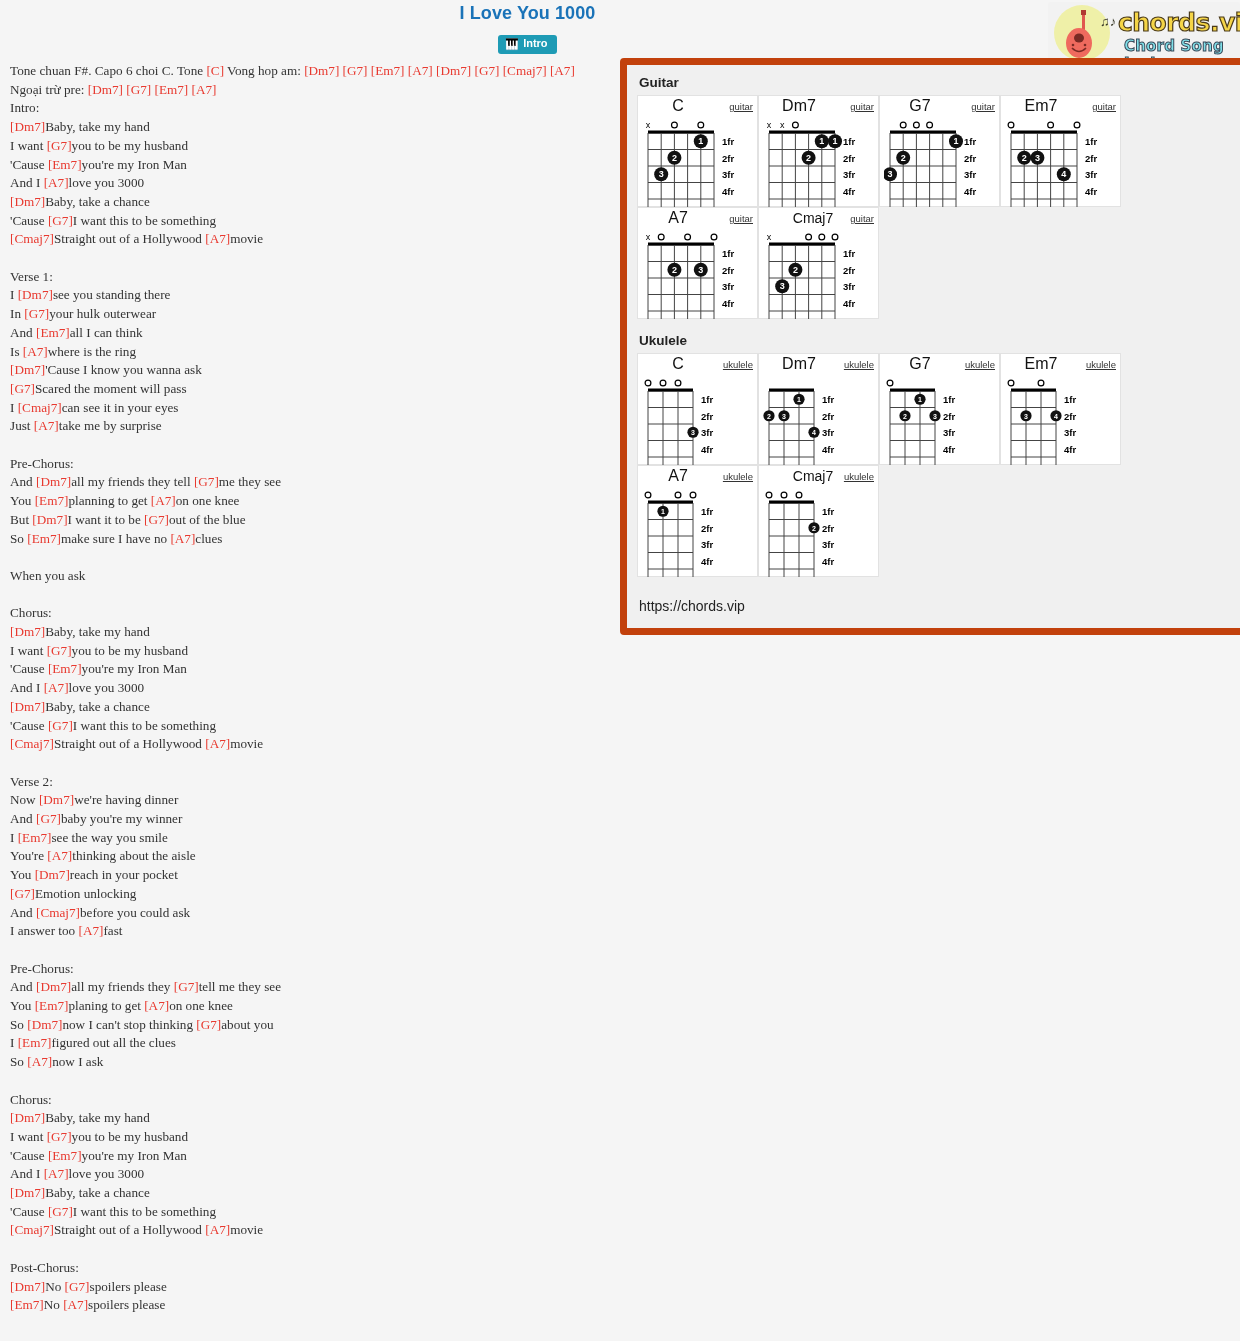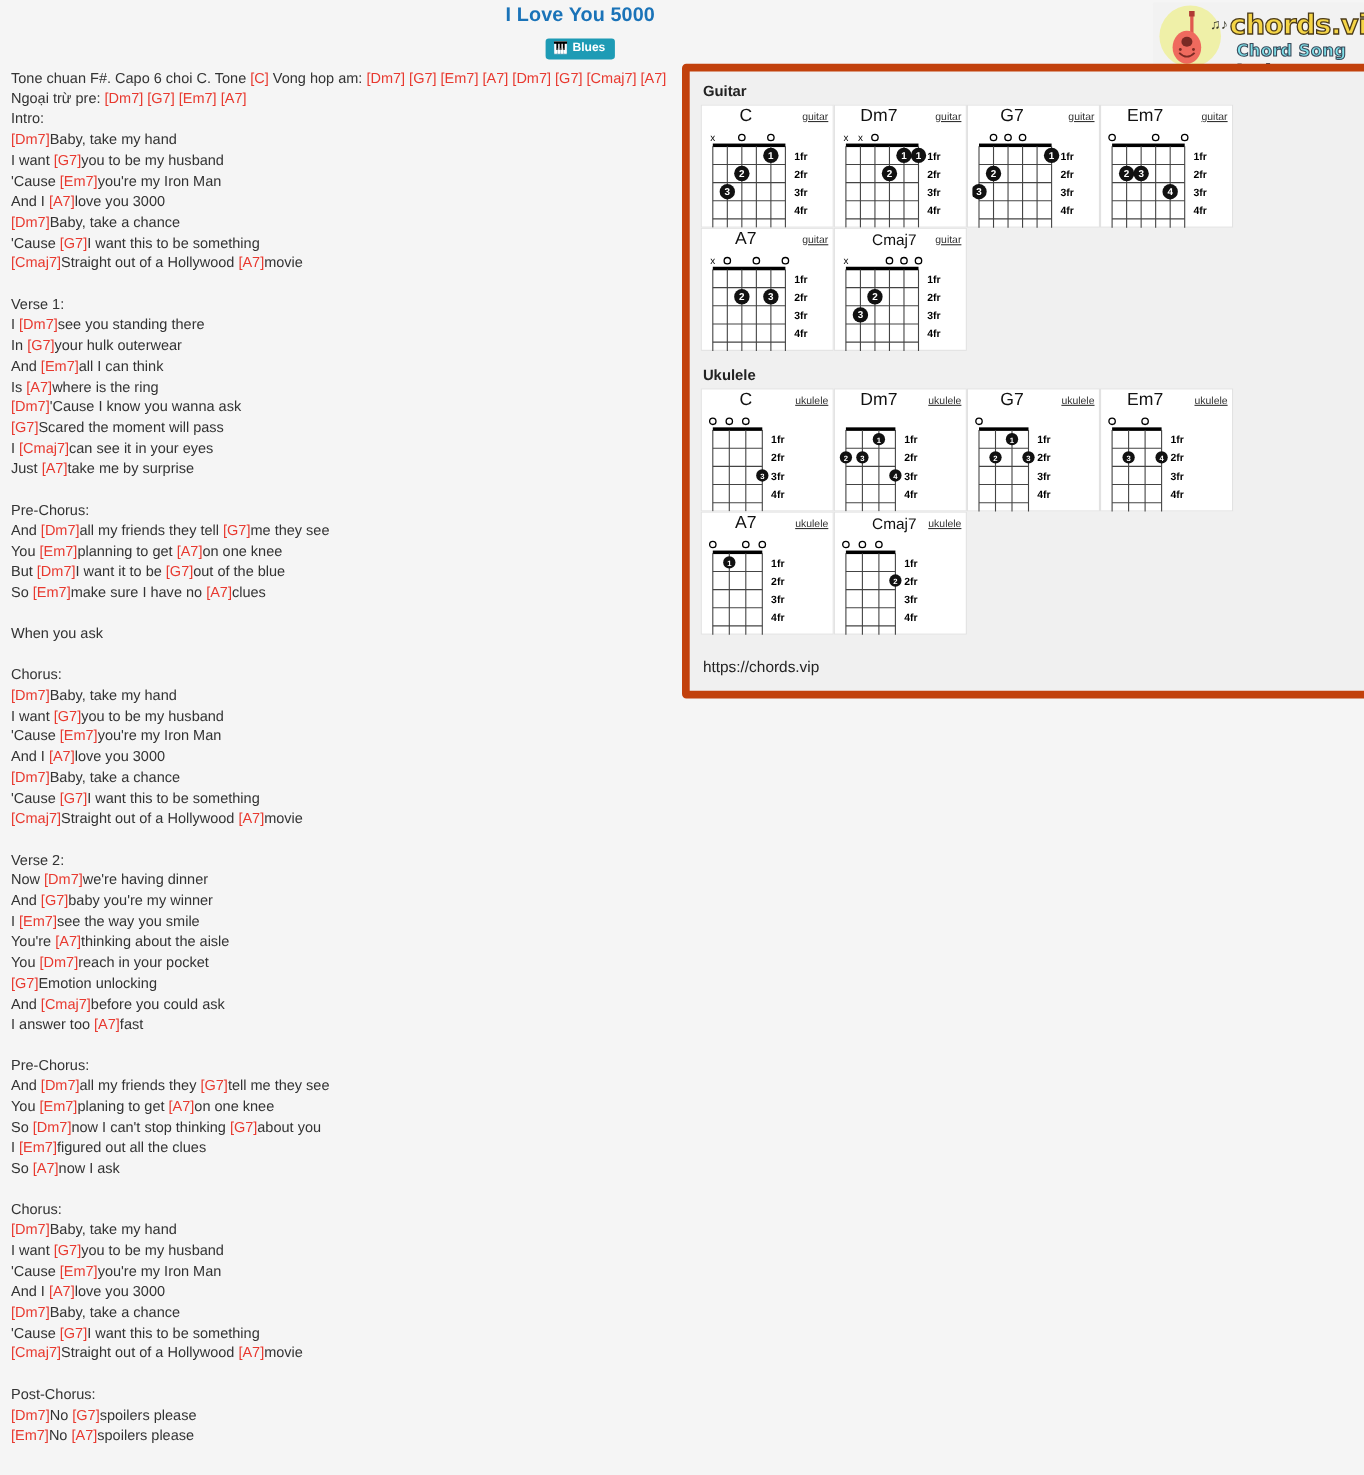--- a/index.html
+++ b/index.html
@@ -62,20 +62,21 @@
     letter-spacing:.2px;
   }
   .logo-notes{position:absolute;left:52px;top:12px;color:#3a3a2a;font-size:13px;}
 
   
   .lyrics{
     position:absolute; left:10px; top:62px; width:600px;
     font-size:13.2px; line-height:18.7px;
     white-space:pre-wrap; word-wrap:break-word;
     color:#333;
+    font-family:Liberation Serif, serif;
   }
   .lyrics .ch{color:#e8392f;}
   .lyrics .blank{display:block;height:18.7px;}
 
   
   .chord-panel{
     position:absolute; left:620px; top:58px;
     width:615px; height:563px;
     background:#f0f0f0;
     border:7px solid #c2410c;
@@ -112,25 +113,25 @@
   .url-line{
     position:absolute; left:12px; bottom:14px;
     font-size:14px; font-weight:normal; color:#222;
   }
 </style>
 </head>
 <body>
 
 <div class="page">
 
-  <div class="title">I Love You 5000</div>
+  <div class="title">I Love You 1000</div>
 
   <div class="genre-wrap">
     <span class="genre-badge">
-      <span class="tag-ico">🎹</span><span>Blues</span>
+      <span class="tag-ico">🎹</span><span>Intro</span>
     </span>
   </div>
 
   <div class="logo">
     <div class="logo-circle"></div>
     <svg class="logo-guitar" width="44" height="50" viewBox="0 0 44 50">
       <rect x="20" y="2" width="3" height="22" fill="#e0584f"></rect>
       <rect x="19" y="0" width="5" height="5" fill="#b03a33"></rect>
       <ellipse cx="17" cy="33" rx="13" ry="15" fill="#ef6a5e"></ellipse>
       <ellipse cx="17" cy="28" rx="5" ry="4.5" fill="#7a2a24"></ellipse>

